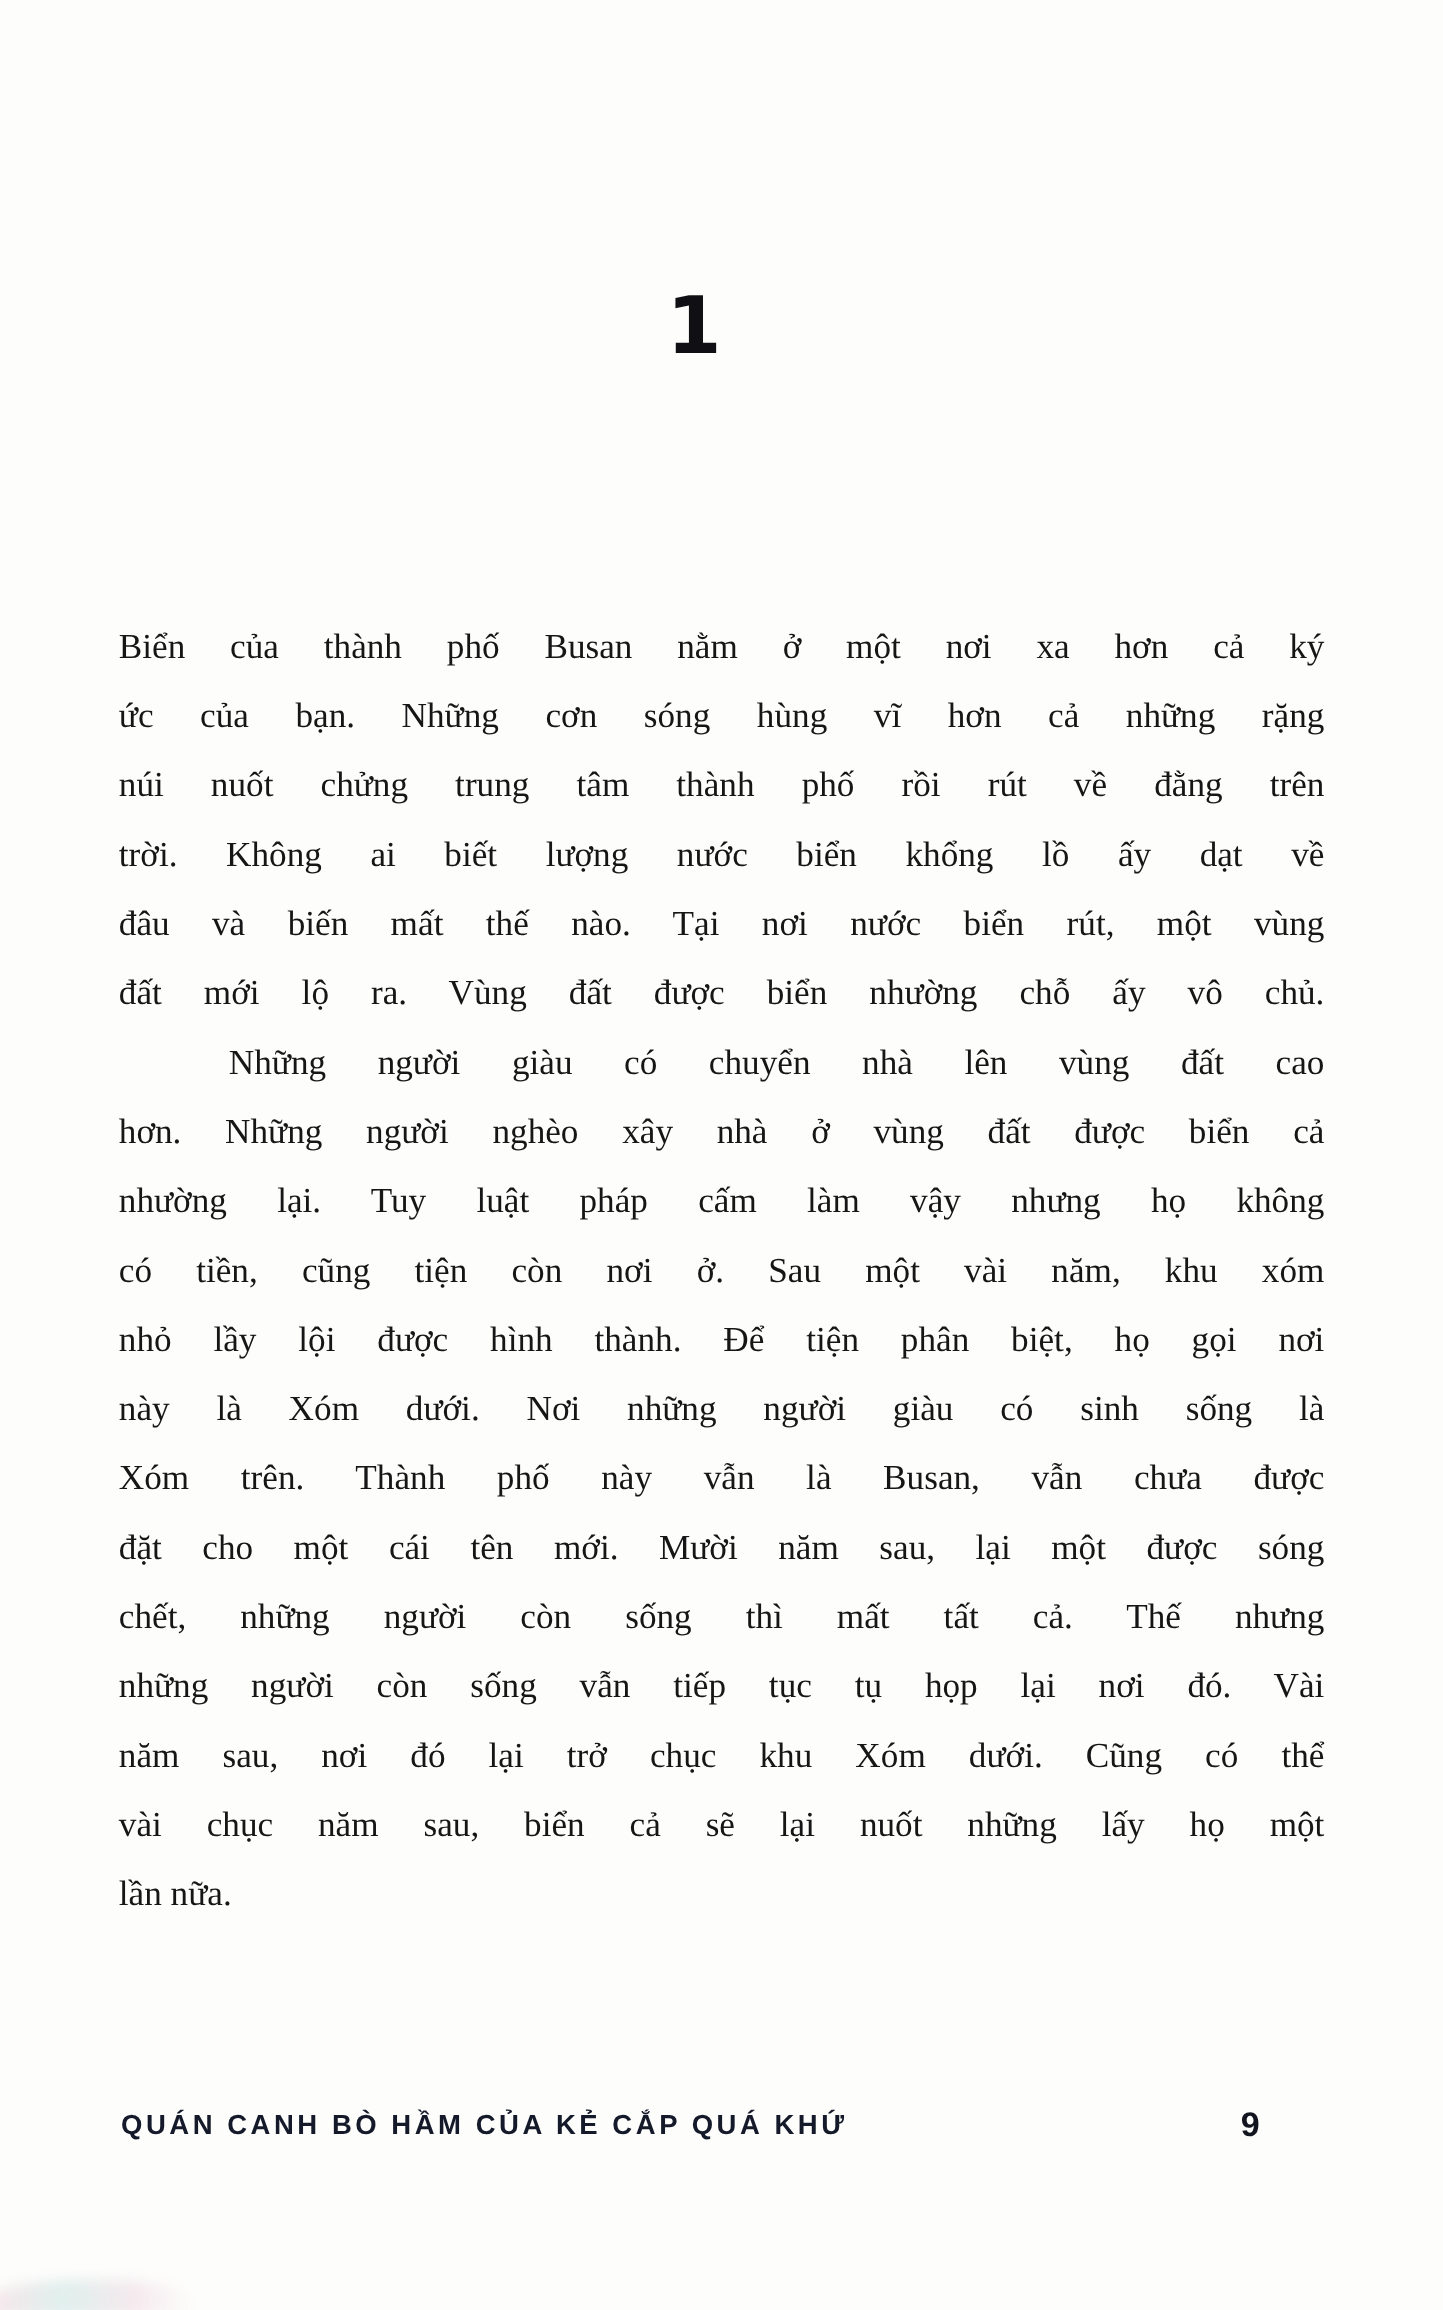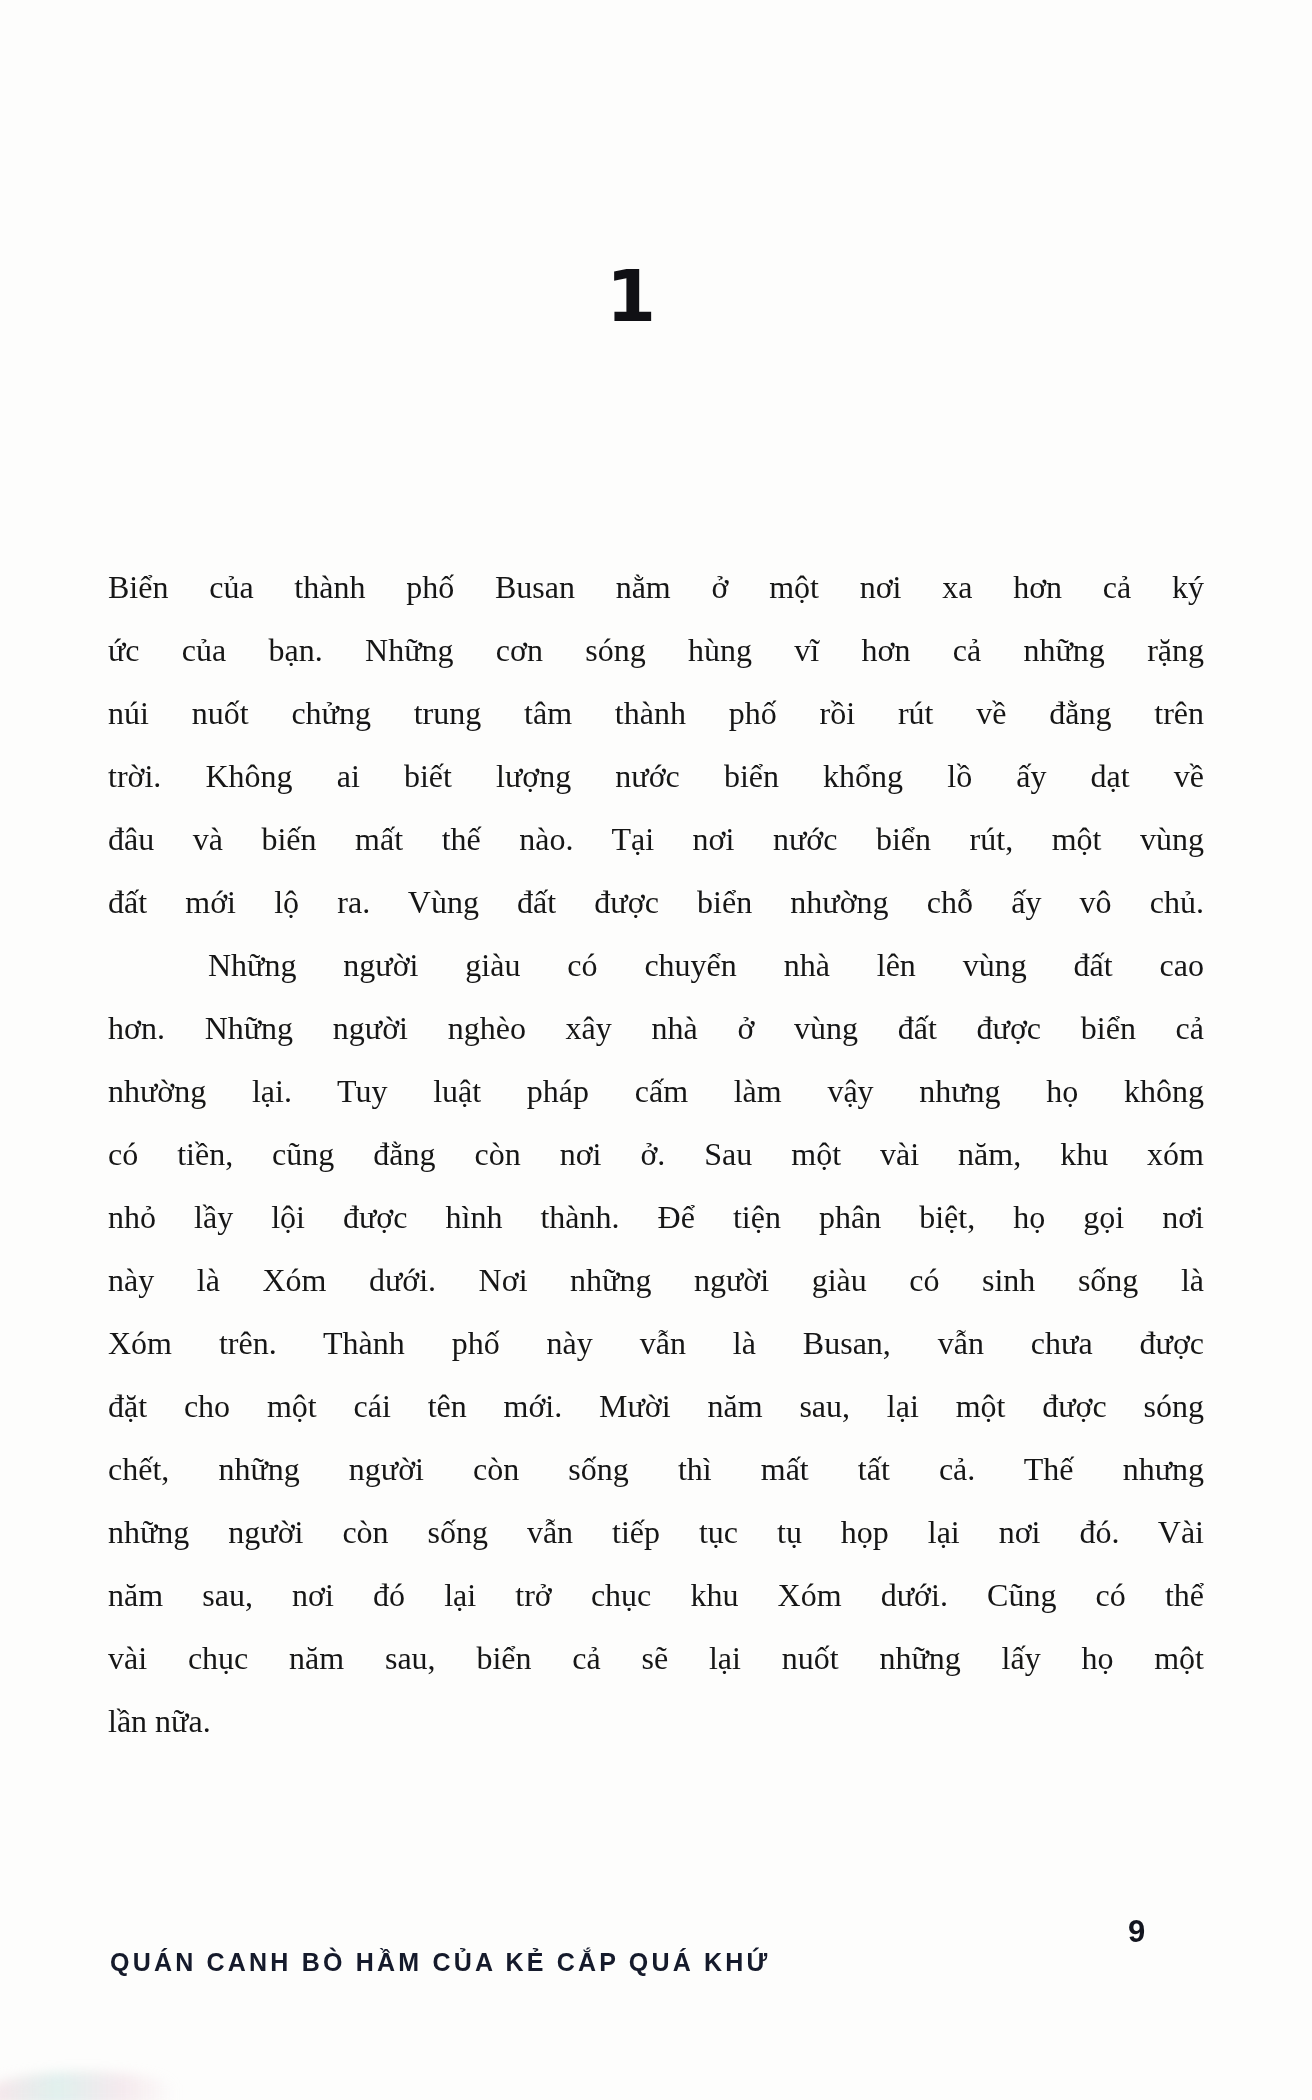--- a/index.html
+++ b/index.html
@@ -61,21 +61,20 @@
   .running-title {
     position: absolute;
     left: 110px;
     top: 6px;
     font-family: "Liberation Sans", sans-serif;
     font-weight: 700;
     font-size: 25px;
     letter-spacing: 3.2px;
     color: #151a2b;
     white-space: nowrap;
-    margin-top: 30px;
   }
   .page-number {
     position: absolute;
     left: 1128px;
     top: 2px;
     font-family: "Liberation Sans", sans-serif;
     font-weight: 700;
     font-size: 31px;
     color: #12151f;
   }
@@ -105,21 +104,21 @@
   <div class="body-text">
     <div class="line">Biển của thành phố Busan nằm ở một nơi xa hơn cả ký</div>
     <div class="line">ức của bạn. Những cơn sóng hùng vĩ hơn cả những rặng</div>
     <div class="line">núi nuốt chửng trung tâm thành phố rồi rút về đằng trên</div>
     <div class="line">trời. Không ai biết lượng nước biển khổng lồ ấy dạt về</div>
     <div class="line">đâu và biến mất thế nào. Tại nơi nước biển rút, một vùng</div>
     <div class="line">đất mới lộ ra. Vùng đất được biển nhường chỗ ấy vô chủ.</div>
     <div class="line indent">Những người giàu có chuyển nhà lên vùng đất cao</div>
     <div class="line">hơn. Những người nghèo xây nhà ở vùng đất được biển cả</div>
     <div class="line">nhường lại. Tuy luật pháp cấm làm vậy nhưng họ không</div>
-    <div class="line">có tiền, cũng đằng còn nơi ở. Sau một vài năm, khu xóm</div>
+    <div class="line">có tiền, cũng tiện còn nơi ở. Sau một vài năm, khu xóm</div>
     <div class="line">nhỏ lầy lội được hình thành. Để tiện phân biệt, họ gọi nơi</div>
     <div class="line">này là Xóm dưới. Nơi những người giàu có sinh sống là</div>
     <div class="line">Xóm trên. Thành phố này vẫn là Busan, vẫn chưa được</div>
     <div class="line">đặt cho một cái tên mới. Mười năm sau, lại một được sóng</div>
     <div class="line">chết, những người còn sống thì mất tất cả. Thế nhưng</div>
     <div class="line">những người còn sống vẫn tiếp tục tụ họp lại nơi đó. Vài</div>
     <div class="line">năm sau, nơi đó lại trở chục khu Xóm dưới. Cũng có thể</div>
     <div class="line">vài chục năm sau, biển cả sẽ lại nuốt những lấy họ một</div>
     <div class="line para-end">lần nữa.</div>
   </div>

